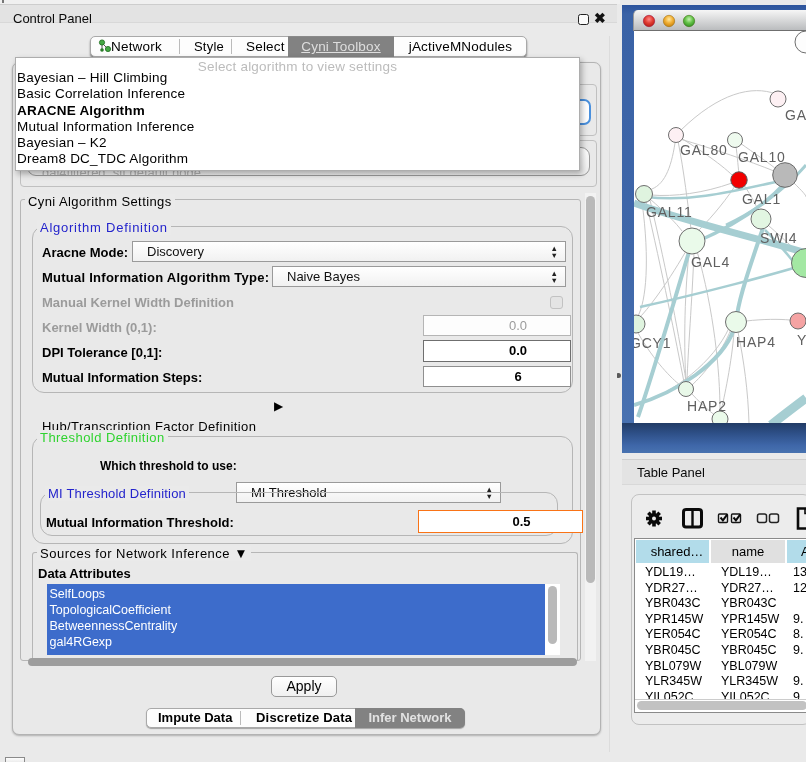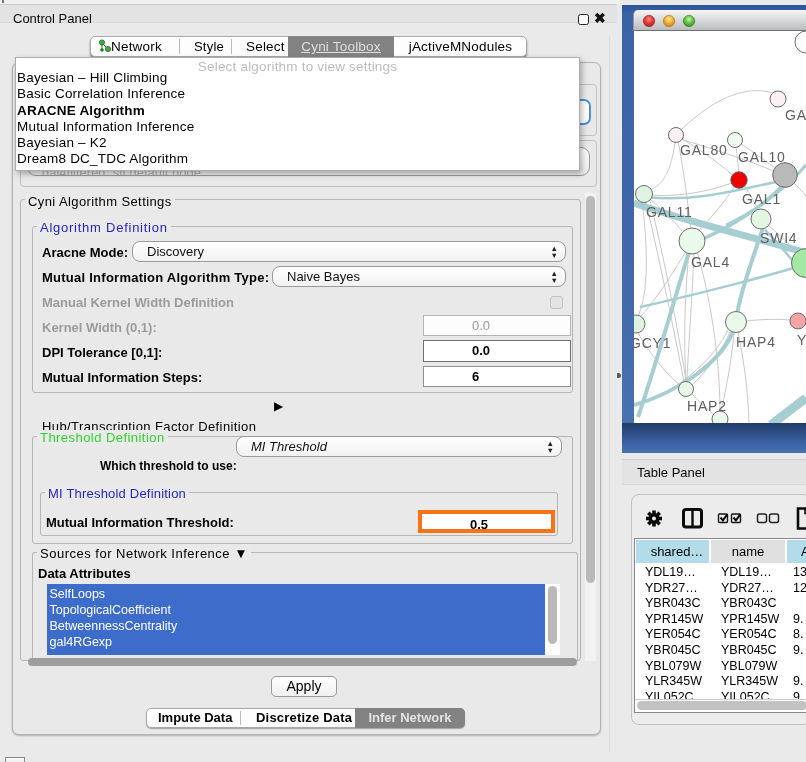--- a/index.html
+++ b/index.html
@@ -1,28 +1,28 @@
 <!DOCTYPE html>
 <html><head>
 <meta charset="utf-8">
 <style>
 * { margin:0; padding:0; box-sizing:border-box; }
 html,body { width:806px; height:762px; overflow:hidden; background:#eaeaea;
   font-family:"Liberation Sans", sans-serif; }
 .abs { position:absolute; }
 #stage { position:relative; width:806px; height:762px; }
 .grouplabel { background:#eaeaea; padding:0 3px; }
-.gbox { border:1px solid #b6b6b6; border-radius:3px; position:absolute; }
+.gbox { border:1px solid #b6b6b6; border-radius:12px; position:absolute; }
 .fieldlbl { font-weight:bold; font-size:13px; color:#000; position:absolute; }
 .combo { position:absolute; background:linear-gradient(#ffffff,#f1f1f1); border:1px solid #9a9a9a;
-  border-radius:8px; font-size:13px; color:#111; }
+  border-radius:0; font-size:13px; color:#111; }
 .combo .ctext { position:absolute; left:14px; top:2px; }
 .combo .arr { position:absolute; right:7px; top:2.5px; font-size:7.5px; color:#222; line-height:7.5px; letter-spacing:0; }
 .tfield { position:absolute; background:#fff; border:1px solid #000; font-size:13px; color:#000;
-  text-align:left; padding-right:6px;padding-left:48px; }
+  text-align:center; padding-right:6px;padding-left:48px; }
 </style>
 </head>
 <body>
 <div id="stage">
 
 <div class="abs" style="left:0; top:0; width:620px; height:4px; background:#f0f0f0;"></div>
 <div class="abs" style="left:2px; top:0; width:2px; height:3px; background:#777;"></div>
 <div class="abs" id="titlebar" style="left:0; top:4px; width:617px; height:19px; background:#e3e3e3; border-top:1px solid #cdcdcd; border-bottom:1px solid #d8d8d8;">
   <div class="abs" style="left:13px; top:6px; font-size:13px; color:#0a0a0a;">Control Panel</div>
 
@@ -86,30 +86,30 @@
 <div class="fieldlbl" style="left:42px; top:370px;">Mutual Information Steps:</div>
 <div class="tfield" style="left:423px; top:366px; width:148px; height:21px; border:1px solid #8f8f8f; line-height:19px; font-weight:bold;">6</div>
 
 <div class="abs" style="left:42px; top:419px; font-size:13px; color:#000; letter-spacing:0.4px;text-align:center;">Hub/Transcription Factor Definition</div>
 <div class="abs" style="left:274px; top:399px; font-size:12px; color:#000;">▶</div>
 
 <div class="gbox" style="left:32px; top:436px; width:541px; height:108px;">
   <div class="abs grouplabel" style="left:4px; top:-7px; font-size:13px; letter-spacing:0.45px; color:#2fd32f;">Threshold Definition</div>
 </div>
 <div class="fieldlbl" style="left:100px; top:459px; font-size:12px;">Which threshold to use:</div>
-<div class="combo" style="left:236px; top:436px; width:326px; height:21px;font-style:italic;">
+<div class="combo" style="left:236px; top:482px; width:265px; height:21px;">
   <div class="ctext">MI Threshold</div>
   <div class="arr">▲<br>▼</div>
 </div>
 
 <div class="gbox" style="left:40px; top:492px; width:518px; height:44px;">
   <div class="abs grouplabel" style="left:4px; top:-7px; font-size:13px; letter-spacing:0.2px; color:#2424cc;">MI Threshold Definition</div>
 </div>
 <div class="fieldlbl" style="left:46px; top:515px;">Mutual Information Threshold:</div>
-<div class="tfield" style="left:418px; top:510px; width:137px; height:23px; border:4px solid #f97316; line-height:21px; font-weight:bold;">0.5</div>
+<div class="tfield" style="left:418px; top:510px; width:165px; height:23px; border:1px solid #f97316; line-height:21px; font-weight:bold;">0.5</div>
 
 <div class="gbox" style="left:32px; top:552px; width:546px; height:109px; border-bottom:none; border-radius:3px 3px 0 0;">
   <div class="abs grouplabel" style="left:4px; top:-7px; font-size:13px; color:#000; letter-spacing:0.5px;">Sources for Network Inference <span style="font-size:13.5px;">▼</span></div>
 </div>
 <div class="abs" style="left:38px; top:566px; font-size:13px; font-weight:bold; color:#000;">Data Attributes</div>
 <div class="abs" style="left:47px; top:584px; width:513px; height:71px; background:#fff;"></div>
 <div class="abs" style="left:47px; top:584px; width:498px; height:71px; background:#3d6ccb; color:#fff; font-size:12.5px;">
   <div style="padding:2px 0 0 2.5px; line-height:16px;">SelfLoops<br>TopologicalCoefficient<br>BetweennessCentrality<br>gal4RGexp</div>
 </div>
 <div class="abs" style="left:548px; top:586px; width:9px; height:58px; background:#b9b9b9; border-radius:5px;"></div>

